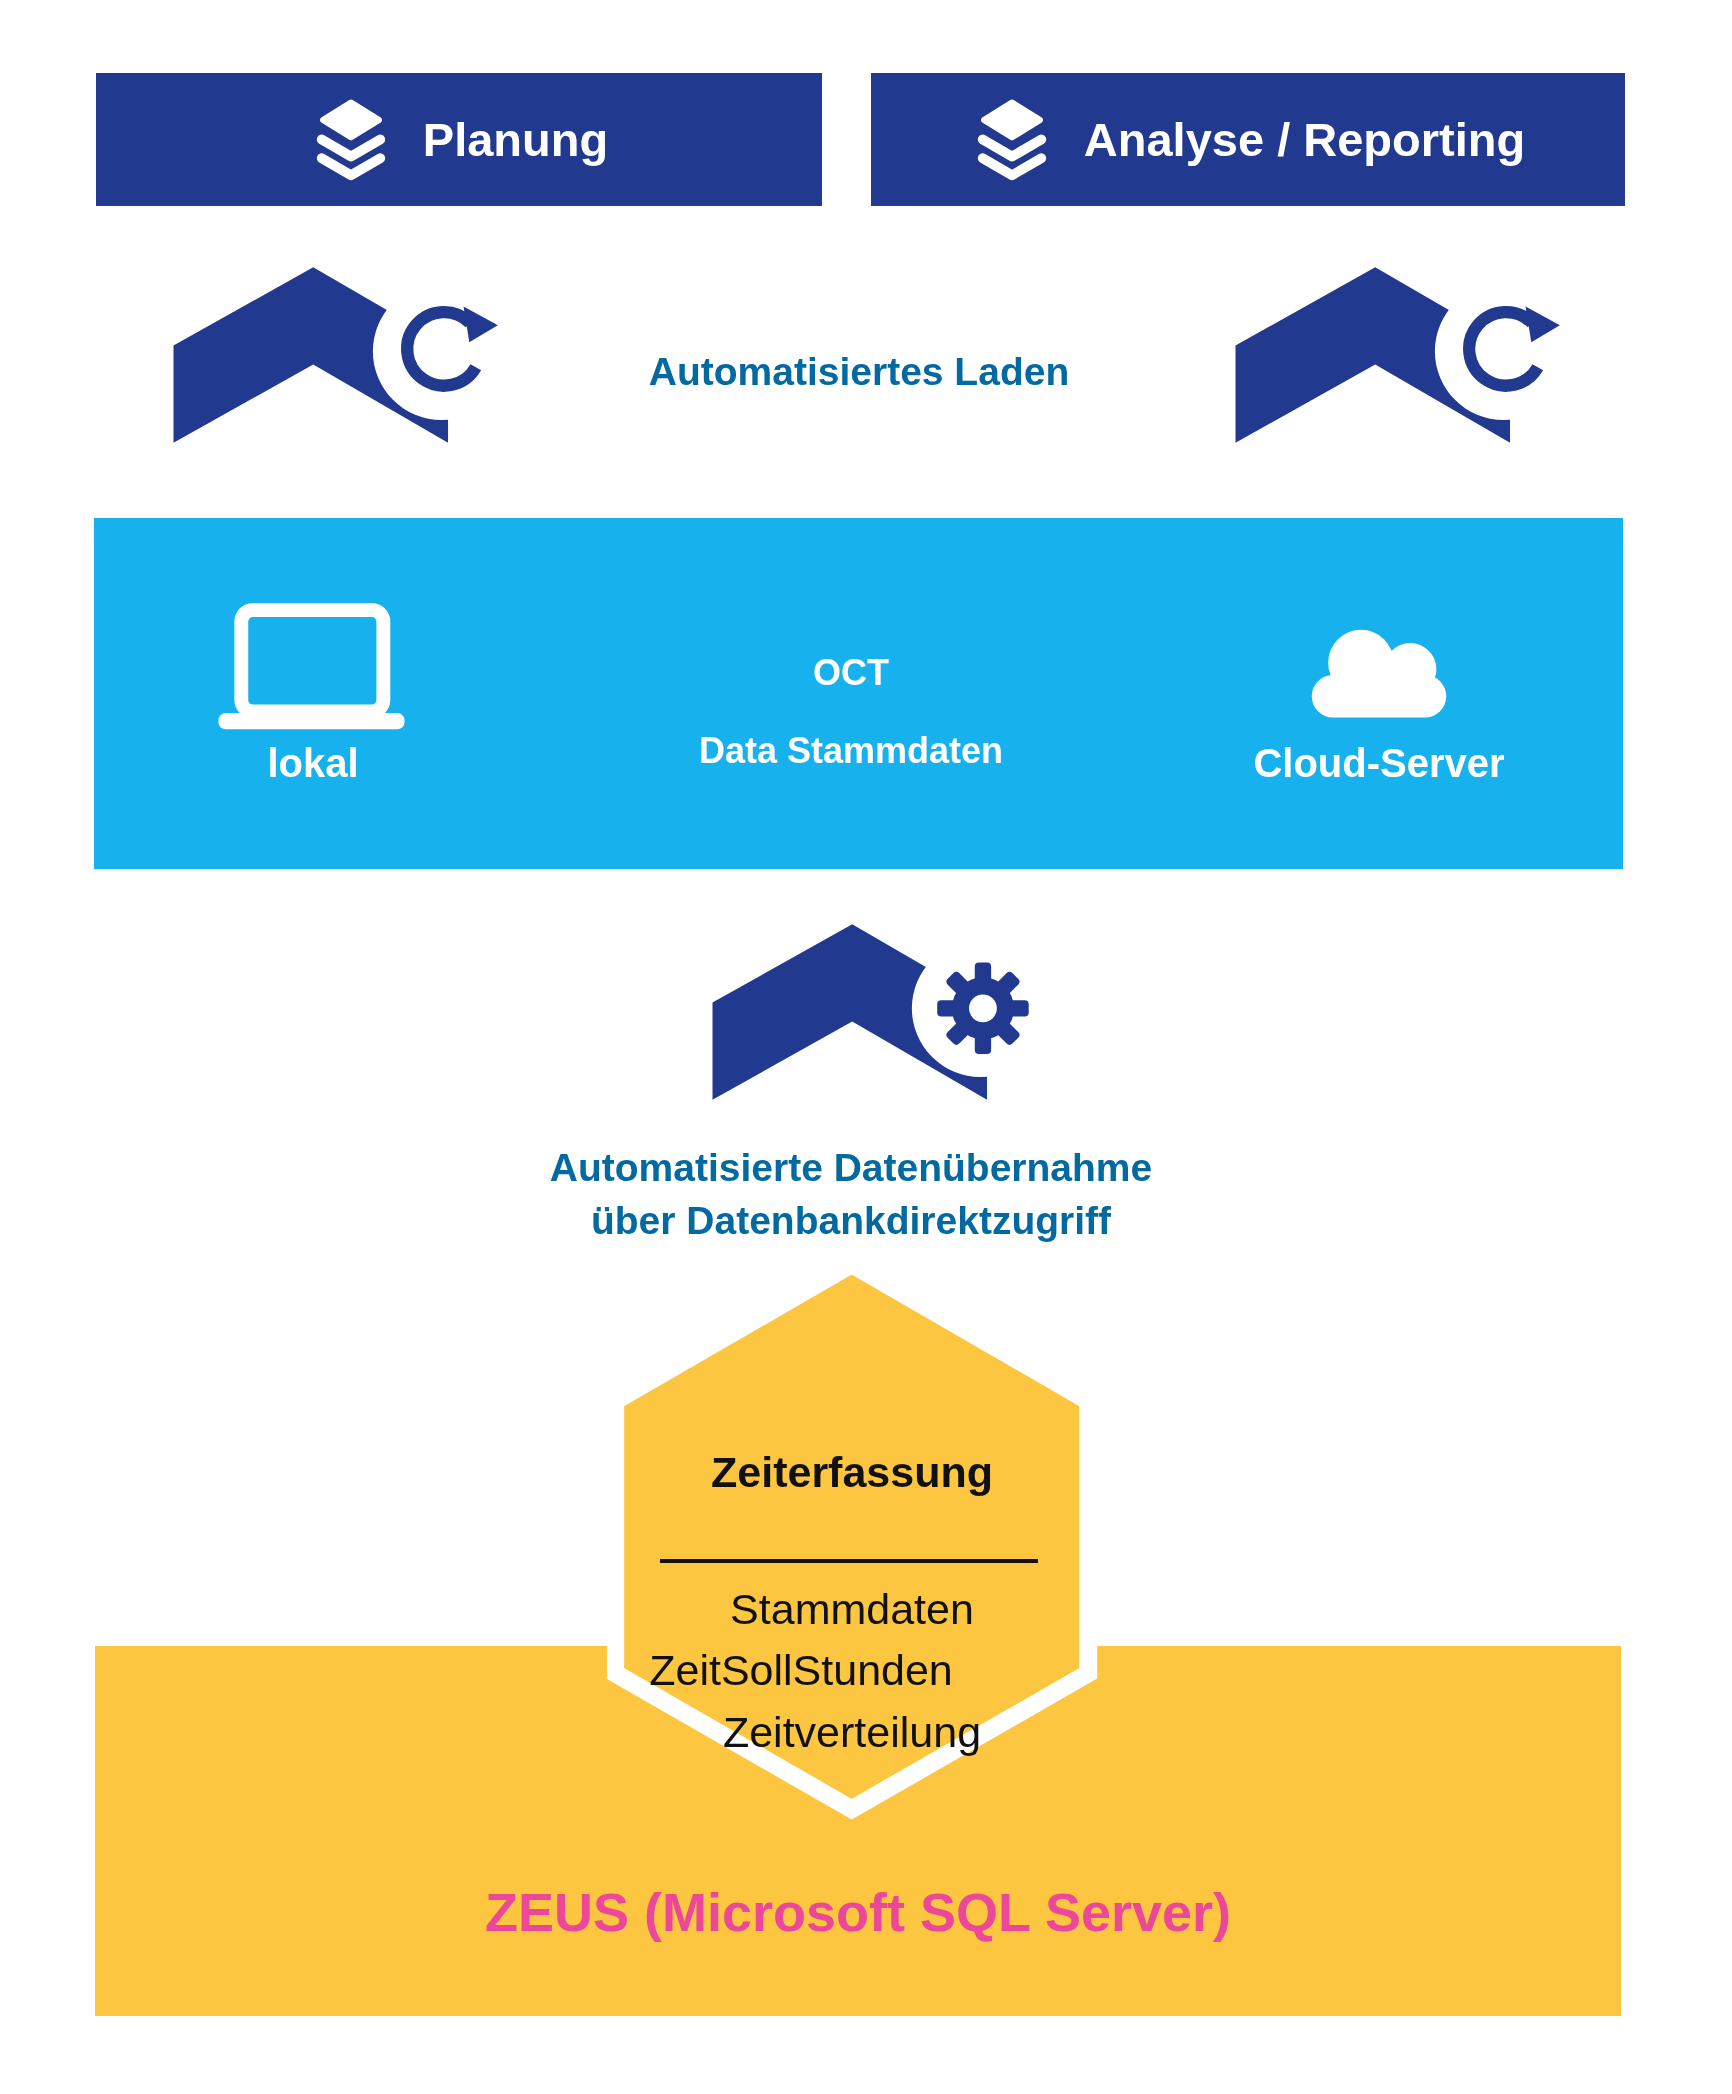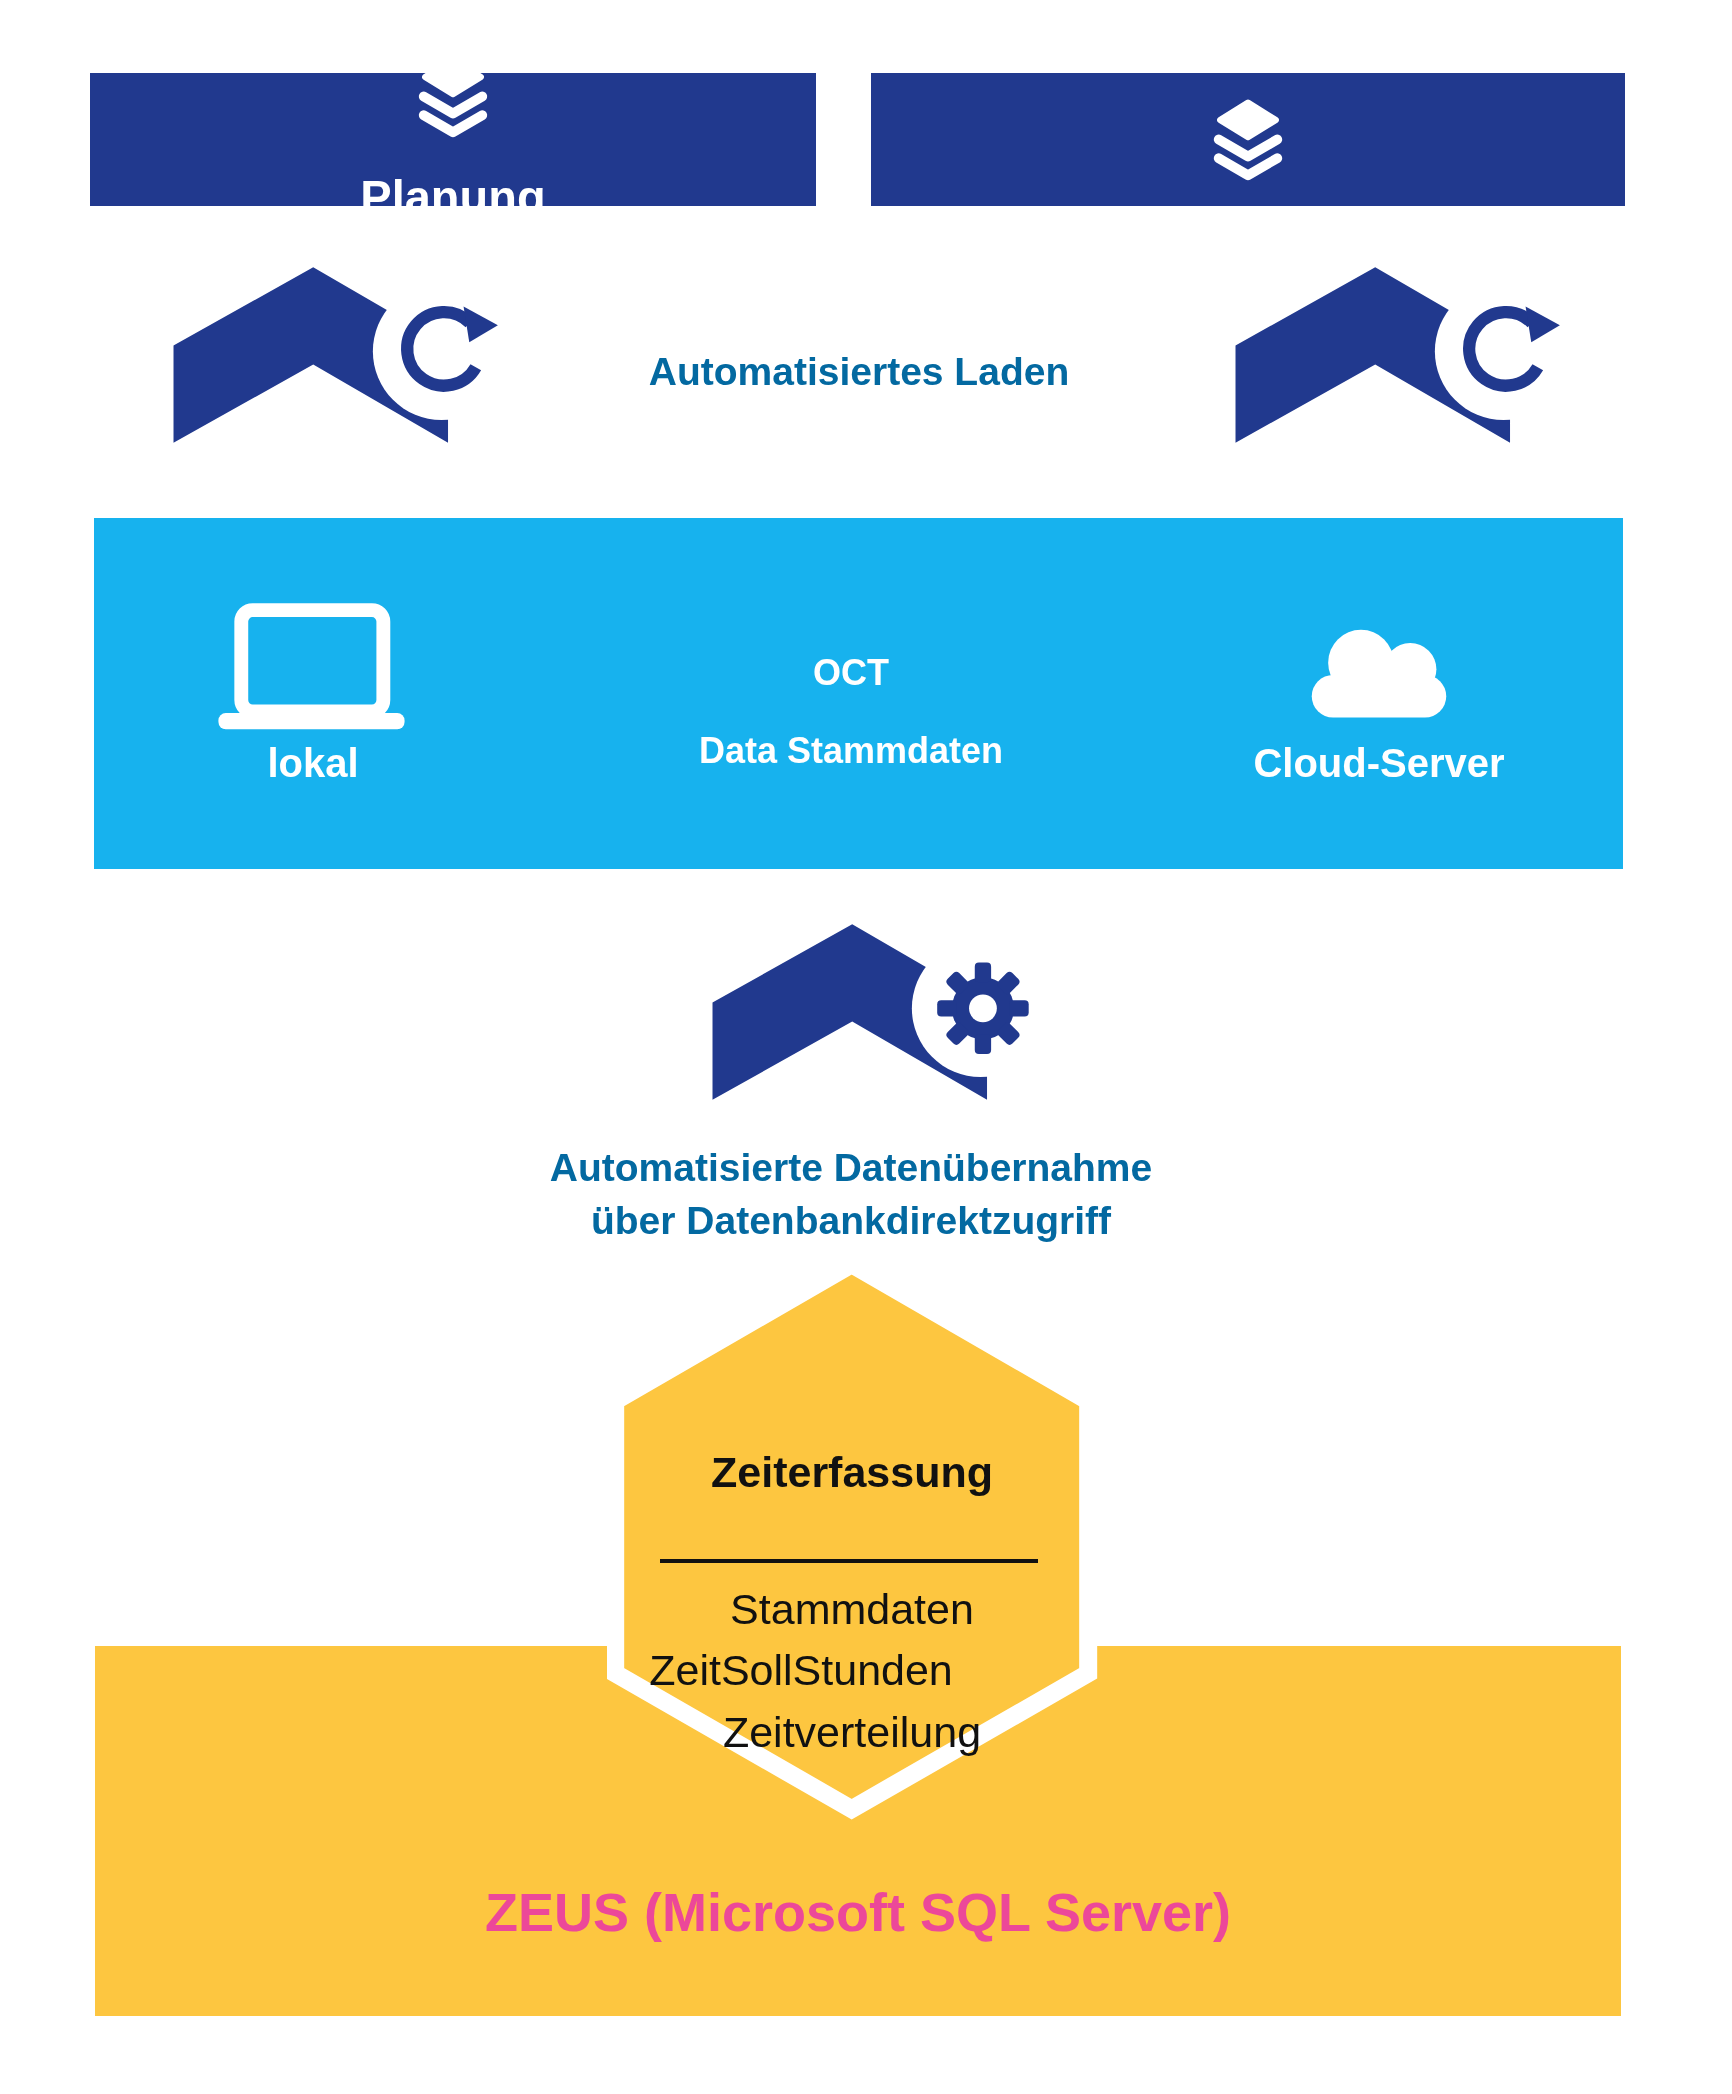--- a/index.html
+++ b/index.html
@@ -9,21 +9,21 @@
   }
   .abs{position:absolute;}
   .center-text{position:absolute;transform:translate(-50%,-50%);white-space:nowrap;}
 
   
   .top-box{
     position:absolute;top:73px;height:133px;background:#21398E;
     display:flex;align-items:center;justify-content:center;gap:31px;
   }
   .top-box .label{color:#ffffff;font-weight:bold;font-size:47px;white-space:nowrap;}
-  #box-planung{left:90px;width:726px;flex-direction:column;}
+  #box-planung{left:96px;width:726px;}
   #box-analyse{left:871px;width:754px;}
   .layers-icon{width:82px;height:83px;flex:0 0 auto;}
 
   
   .flow-arrow{position:absolute;width:352px;height:192px;}
   #arrow-left{left:165px;top:259px;}
   #arrow-right{left:1227px;top:259px;}
   #arrow-middle{left:704px;top:916px;}
 
   .flow-label{color:#0369a1;font-weight:bold;font-size:39px;}
@@ -89,20 +89,21 @@
   <svg class="layers-icon" viewBox="0 0 100 102">
     <use href="#layers-glyph"></use>
   </svg>
   <span class="label">Planung</span>
 </div>
 
 <div class="top-box" id="box-analyse">
   <svg class="layers-icon" viewBox="0 0 100 102">
     <use href="#layers-glyph"></use>
   </svg>
+  <span class="label">Analyse / Reporting</span>
 </div>
 
 <svg class="flow-arrow" id="arrow-left" viewBox="0 0 430 235">
   <use href="#chevron-band"></use>
   <g transform="translate(341,110)">
       <use href="#refresh-glyph"></use>
     </g>
 </svg>
 
 <svg class="flow-arrow" id="arrow-right" viewBox="0 0 430 235">

